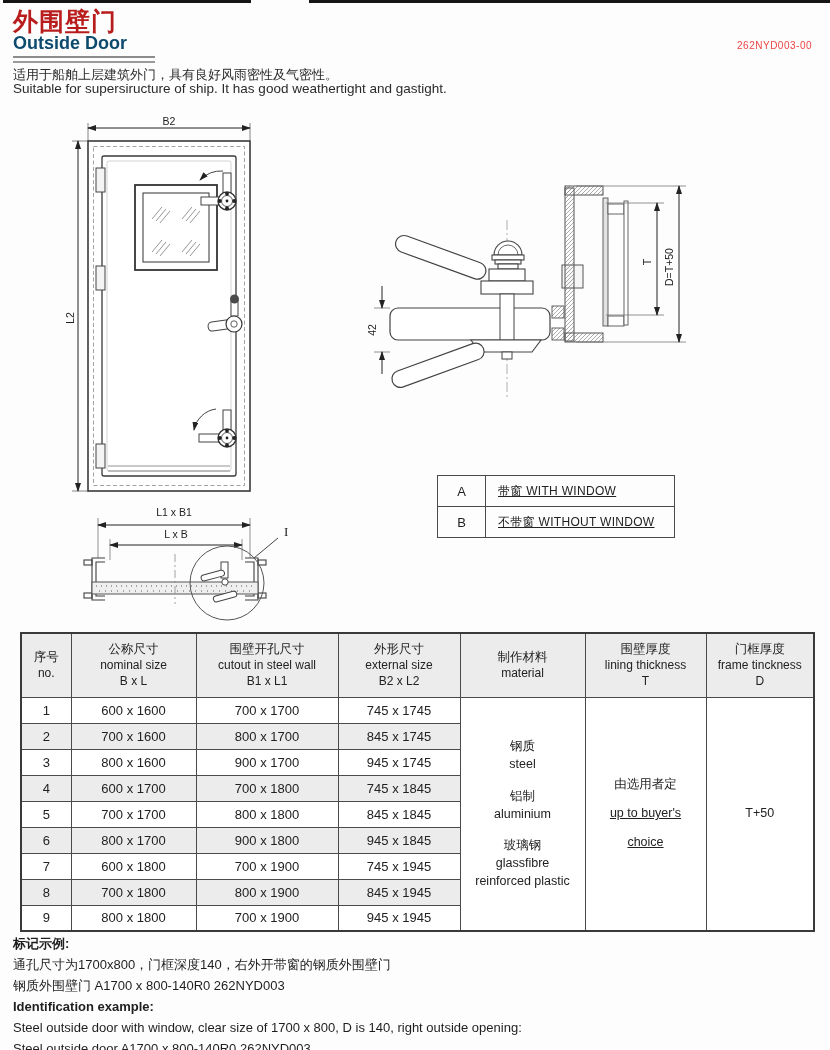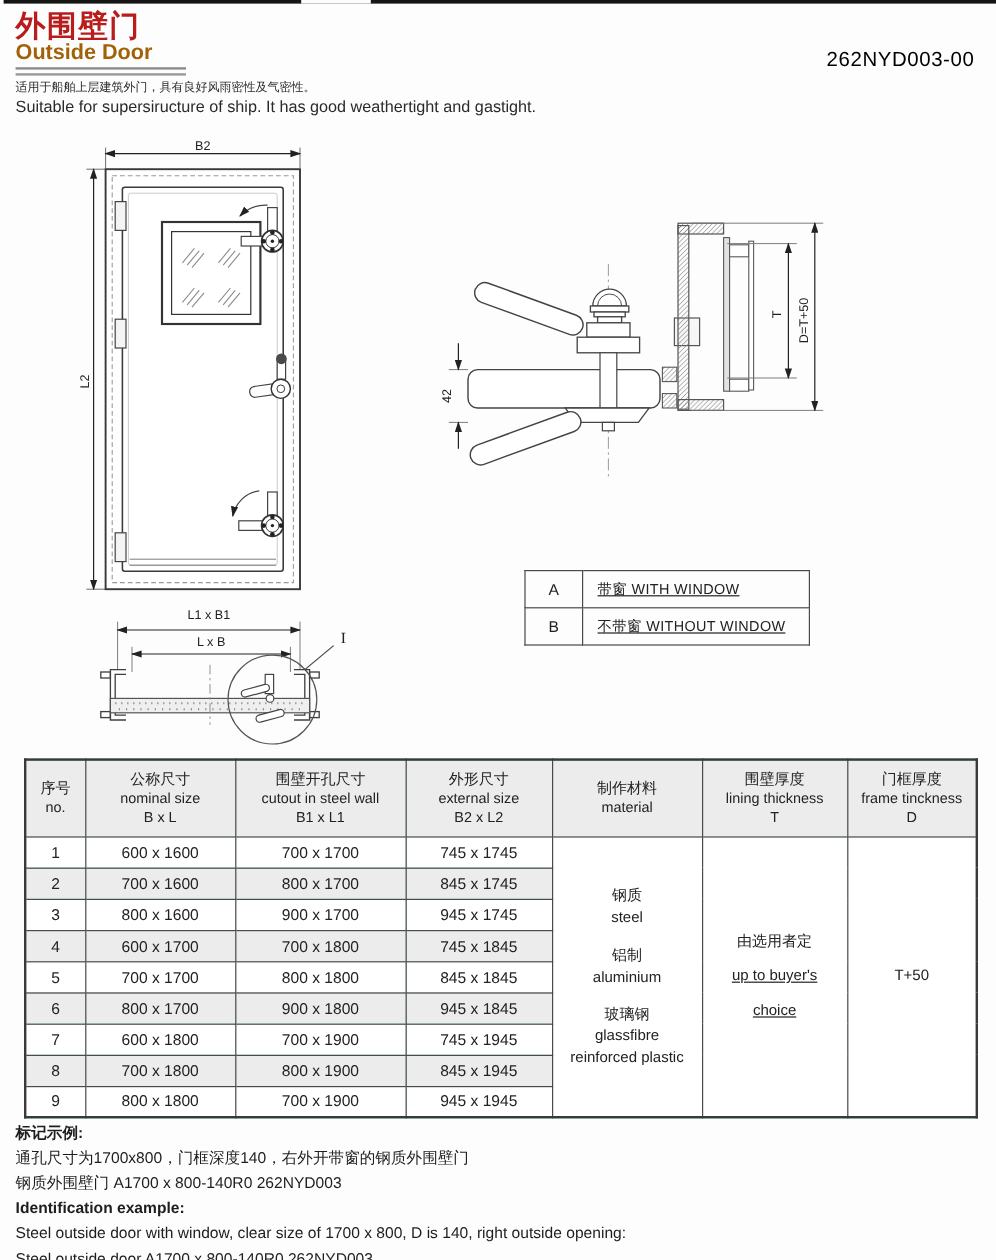--- a/index.html
+++ b/index.html
@@ -3,25 +3,25 @@
 <meta charset="utf-8">
 <style>
   * { margin:0; padding:0; box-sizing:border-box; }
   body { background:#ffffff; font-family:"Liberation Sans", sans-serif; color:#222; }
   .page { position:relative; width:830px; height:1050px; background:#fdfdfd; overflow:hidden; }
 
   .top-bar { position:absolute; top:0; left:3px; width:827px; height:3px; background:#151515; }
   .top-bar-notch { position:absolute; top:0; left:248px; width:58px; height:3px; background:#fdfdfd; }
 
   .title-zh { position:absolute; left:13px; top:5px; font-size:25px; font-weight:bold; color:#b91c1c; letter-spacing:1px; }
-  .title-en { position:absolute; left:13px; top:33px; font-size:18px; font-weight:bold; color:#a16207; }
+  .title-en { position:absolute; left:13px; top:33px; font-size:18px; font-weight:bold; color:#0c4a6e; }
   .title-underline { position:absolute; left:13px; top:56px; width:142px; height:7px;
                      border-top:2px solid #8c8c8c; border-bottom:2px solid #9a9a9a; }
-  .doc-number { position:absolute; top:40px; right:18px; font-size:17px; color:#000000; letter-spacing:0.5px; }
-  .desc-zh { position:absolute; left:13px; top:66px; font-size:10px; color:#2a2a2a; }
+  .doc-number { position:absolute; top:40px; right:18px; font-size:10px; color:#ef4444; letter-spacing:0.5px; }
+  .desc-zh { position:absolute; left:13px; top:66px; font-size:13px; color:#2a2a2a; }
   .desc-en { position:absolute; left:13px; top:81px; font-size:13.5px; color:#2a2a2a; }
 
   .svg-abs { position:absolute; }
   svg text { font-family:"Liberation Sans", sans-serif; font-size:10.5px; fill:#222; }
   svg text.mark { font-family:"Liberation Serif", serif; font-size:13px; }
 
   
   .ab-table { position:absolute; left:437px; top:475px; width:238px; border-collapse:collapse;
               font-size:12px; color:#222; background:#fdfdfd; }
   .ab-table td { border:1px solid #4a4a4a; height:31px; }

